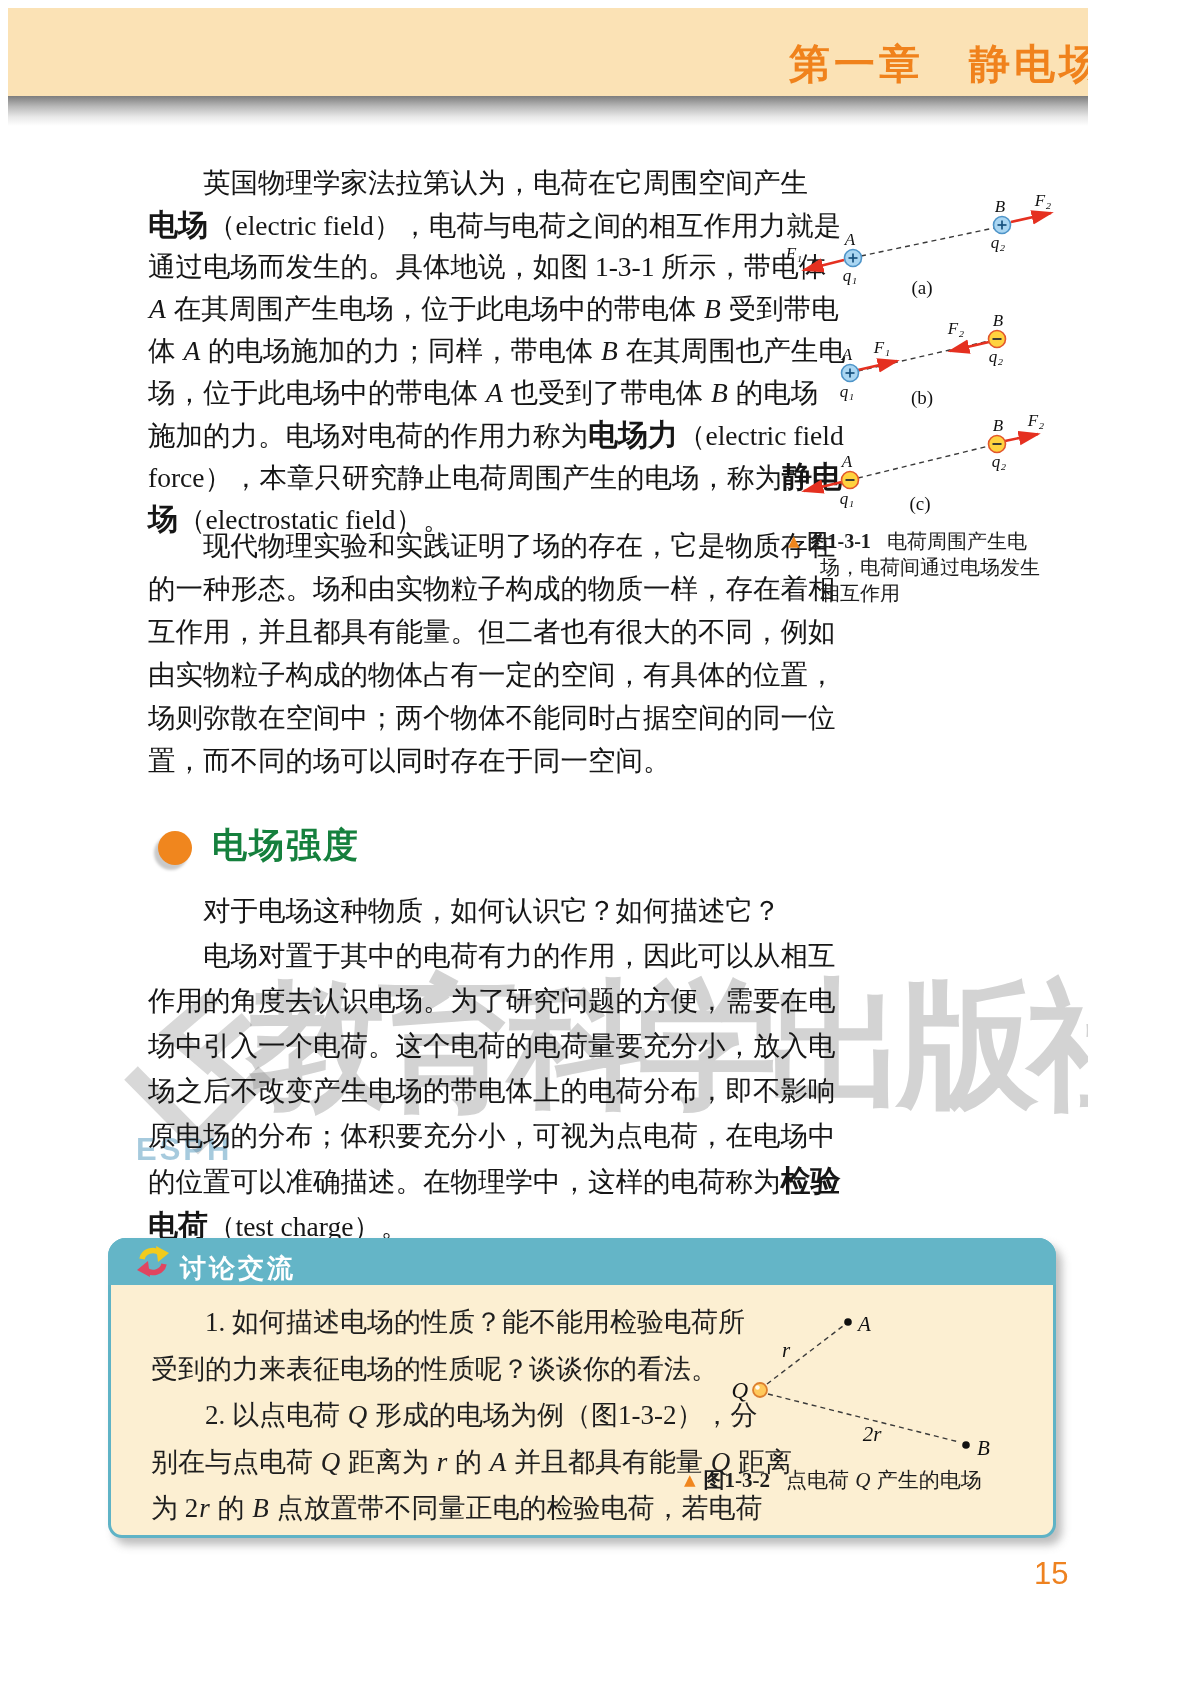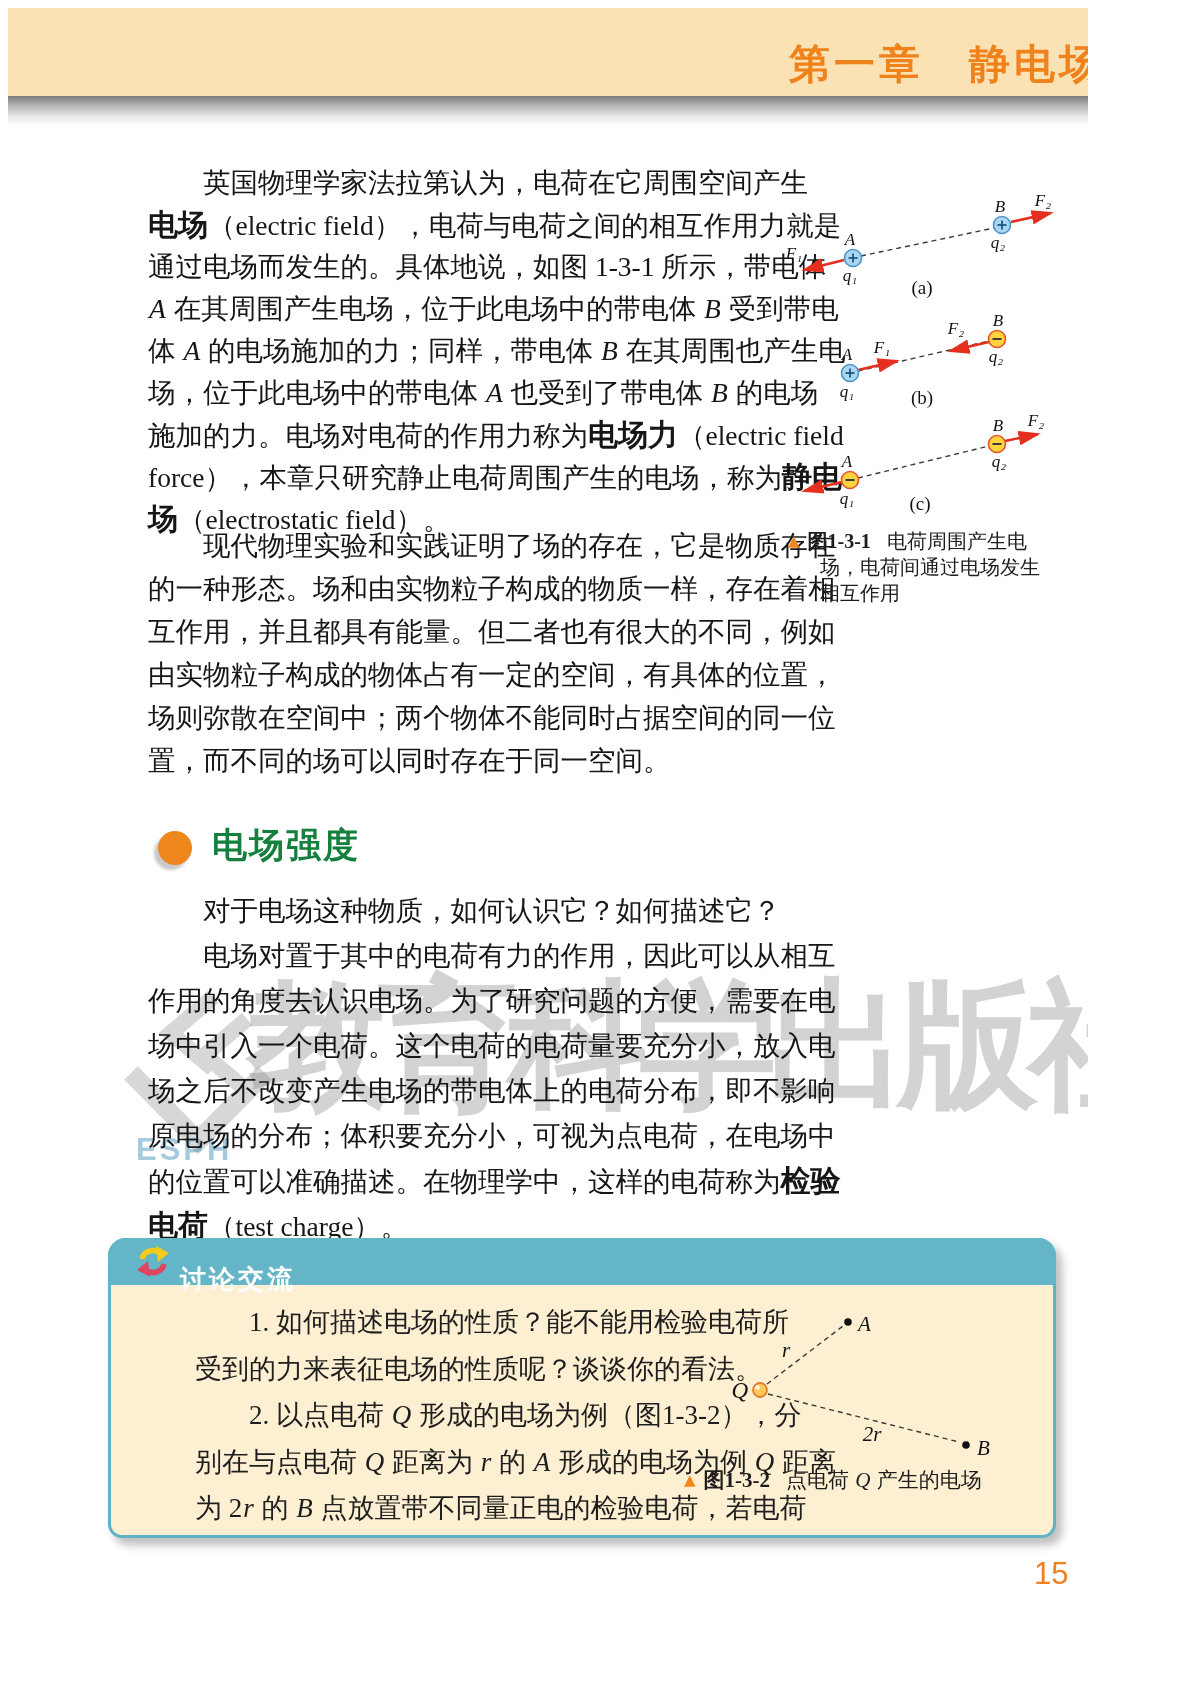--- a/index.html
+++ b/index.html
@@ -46,26 +46,26 @@
   .wm-logo{position:absolute;left:95px;top:985px;opacity:.30;z-index:1;}
   .wm-esph{position:absolute;left:136px;top:1132px;font-family:"Liberation Sans","DejaVu Sans",sans-serif;
         font-weight:800;font-size:31px;letter-spacing:3px;color:#0369a1;opacity:.35;z-index:1;}
 
   
   .dbox{position:absolute;left:108px;top:1238px;width:948px;height:300px;box-sizing:border-box;
         background:#FCEFD2;border:3px solid #5FB3C6;border-radius:18px 18px 14px 14px;
         box-shadow:6px 7px 8px rgba(110,110,110,.45);z-index:3;}
   .dbox-header{position:absolute;left:-3px;top:-3px;width:948px;height:47px;background:#64B5C7;
         border-radius:18px 18px 0 0;}
-  .dbox-title{position:absolute;left:72px;top:24px;color:#ffffff;
+  .dbox-title{position:absolute;left:72px;top:13px;color:#ffffff;
         font-family:"Liberation Sans","DejaVu Sans",sans-serif;font-weight:800;
         font-size:26px;letter-spacing:3px;}
   .dbox-icon{position:absolute;left:26px;top:7px;}
   .dbox-lines{position:absolute;left:40px;top:58px;width:600px;font-size:27px;color:#1e1e1e;}
-  .dbox-lines .ln{height:46.5px;line-height:46.5px;white-space:nowrap;margin-left:44px;}
+  .dbox-lines .ln{height:46.5px;line-height:46.5px;white-space:nowrap;}
   .dbox-lines .ln.ind{text-indent:54px;}
 
   
   .fig132{position:absolute;left:700px;top:1295px;z-index:4;}
   .cap132{position:absolute;left:684px;top:1466px;width:370px;font-size:21px;color:#1d1d1d;z-index:4;white-space:nowrap;}
 
   
   .pagenum{position:absolute;left:1034px;top:1556px;font-family:"Liberation Sans","DejaVu Sans",sans-serif;
         font-size:31px;color:#EE8220;z-index:3;}
 </style>
@@ -210,21 +210,21 @@
         <path d="M22,1 L35,8 L24,17 Z" fill="#F2CB1D"></path>
         <path d="M30,19 A11,10 0 0 1 12,25" stroke="#E04560" stroke-width="5.5" fill="none"></path>
         <path d="M16,32 L3,25 L14,16 Z" fill="#E04560"></path>
       </svg>
       <div class="dbox-title">讨论交流</div>
     </div>
     <div class="dbox-lines">
         <div class="ln ind"><span>1. 如何描述电场的性质？能不能用检验电荷所</span></div>
         <div class="ln"><span>受到的力来表征电场的性质呢？谈谈你的看法。</span></div>
         <div class="ln ind"><span>2. 以点电荷 </span><span class="i">Q</span><span> 形成的电场为例（图1-3-2），分</span></div>
-        <div class="ln"><span>别在与点电荷 </span><span class="i">Q</span><span> 距离为 </span><span class="i">r</span><span> 的 </span><span class="i">A</span><span> 形成的电场为例 </span><span class="i">Q</span><span> 距离</span></div>
+        <div class="ln"><span>别在与点电荷 </span><span class="i">Q</span><span> 距离为 </span><span class="i">r</span><span> 的 </span><span class="i">A</span><span> 并且都具有能量 </span><span class="i">Q</span><span> 距离</span></div>
         <div class="ln"><span>为 2</span><span class="i">r</span><span> 的 </span><span class="i">B</span><span> 点放置带不同量正电的检验电荷，若电荷</span></div>
       </div>
   </div>
 
   <svg class="fig132" width="370" height="170" viewBox="0 0 370 170">
     <line x1="67" y1="89" x2="143" y2="31" stroke="#3a3a3a" stroke-width="1.4" stroke-dasharray="5 4"></line>
     <line x1="68" y1="99" x2="259" y2="147" stroke="#3a3a3a" stroke-width="1.4" stroke-dasharray="5 4"></line>
     <g>
       <circle cx="60" cy="95" r="7" fill="#FFC95C" stroke="#DD8030" stroke-width="1.8"></circle>
       <circle cx="57.5" cy="92.5" r="2.2" fill="#ffffff" opacity="0.9"></circle>

